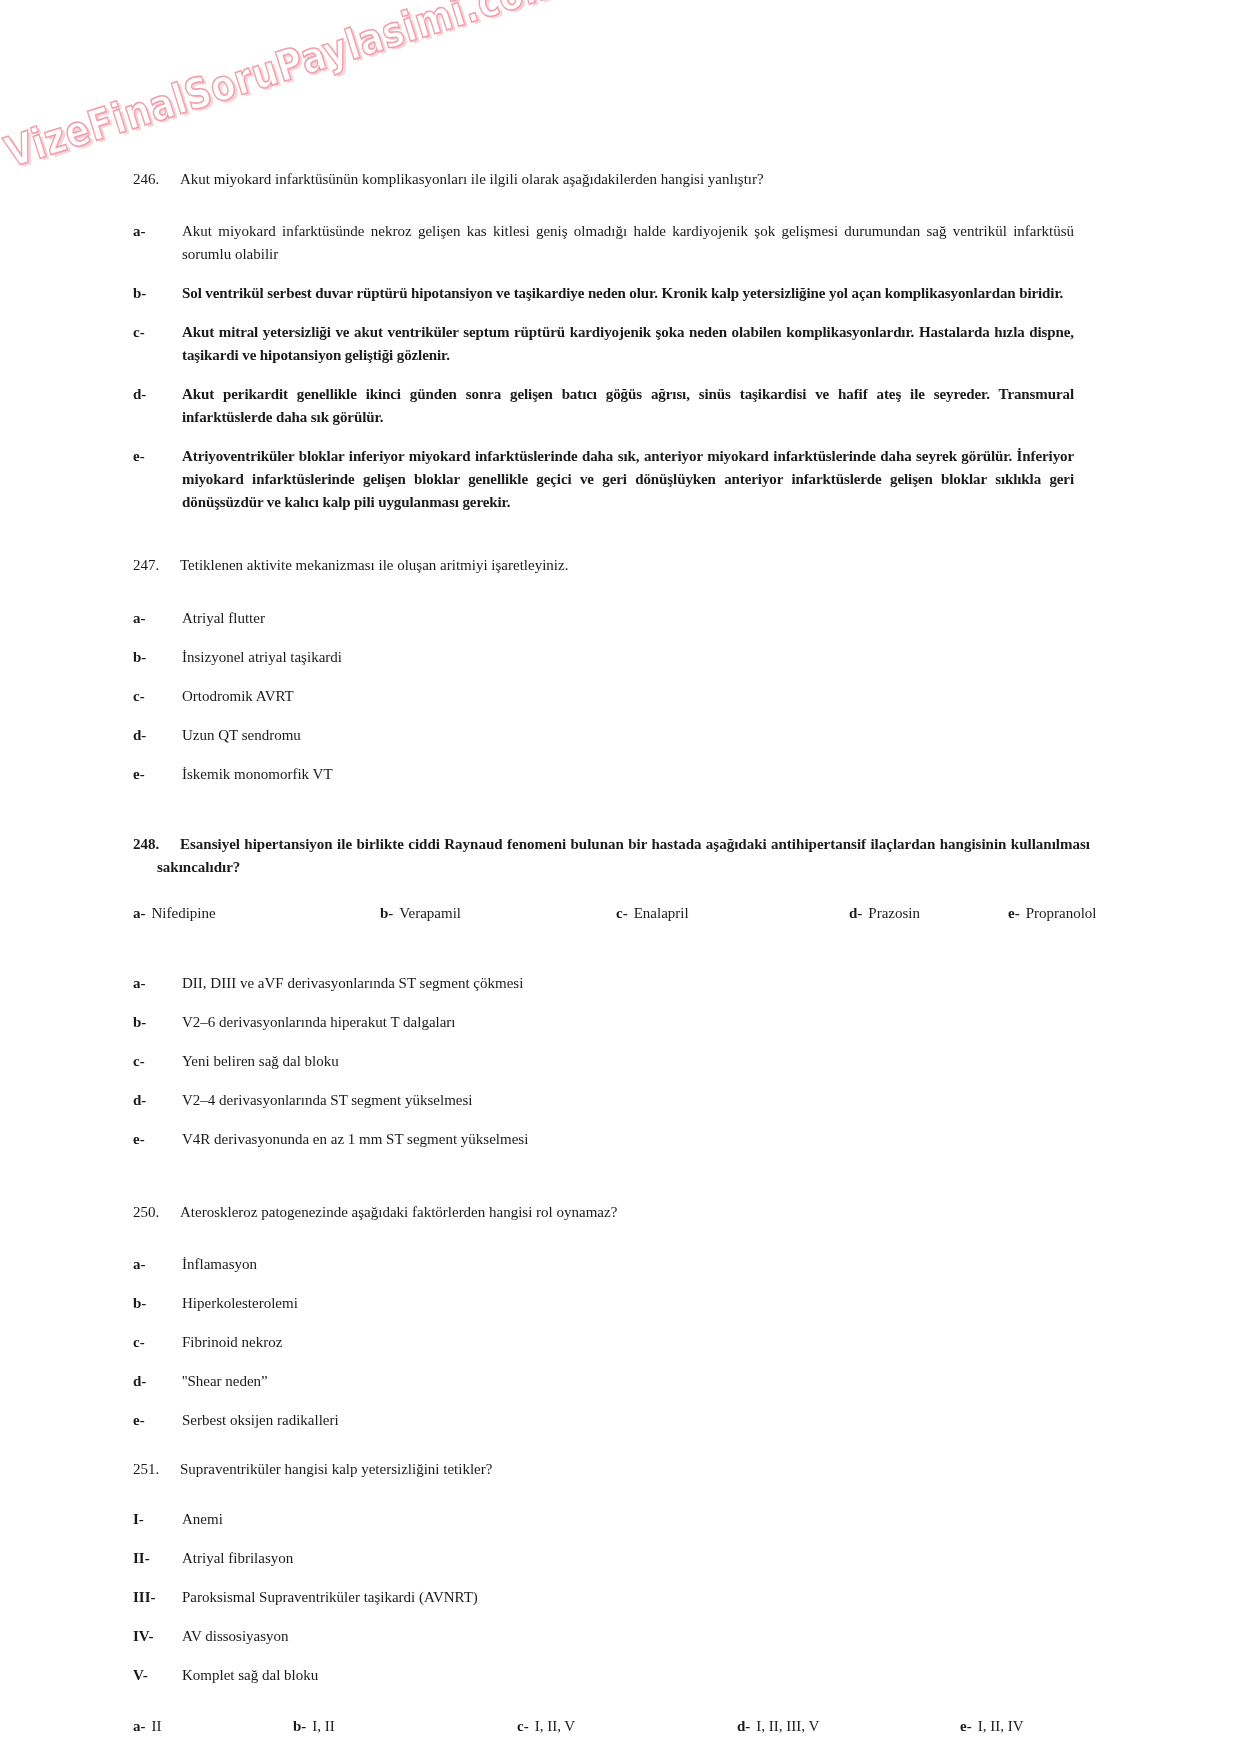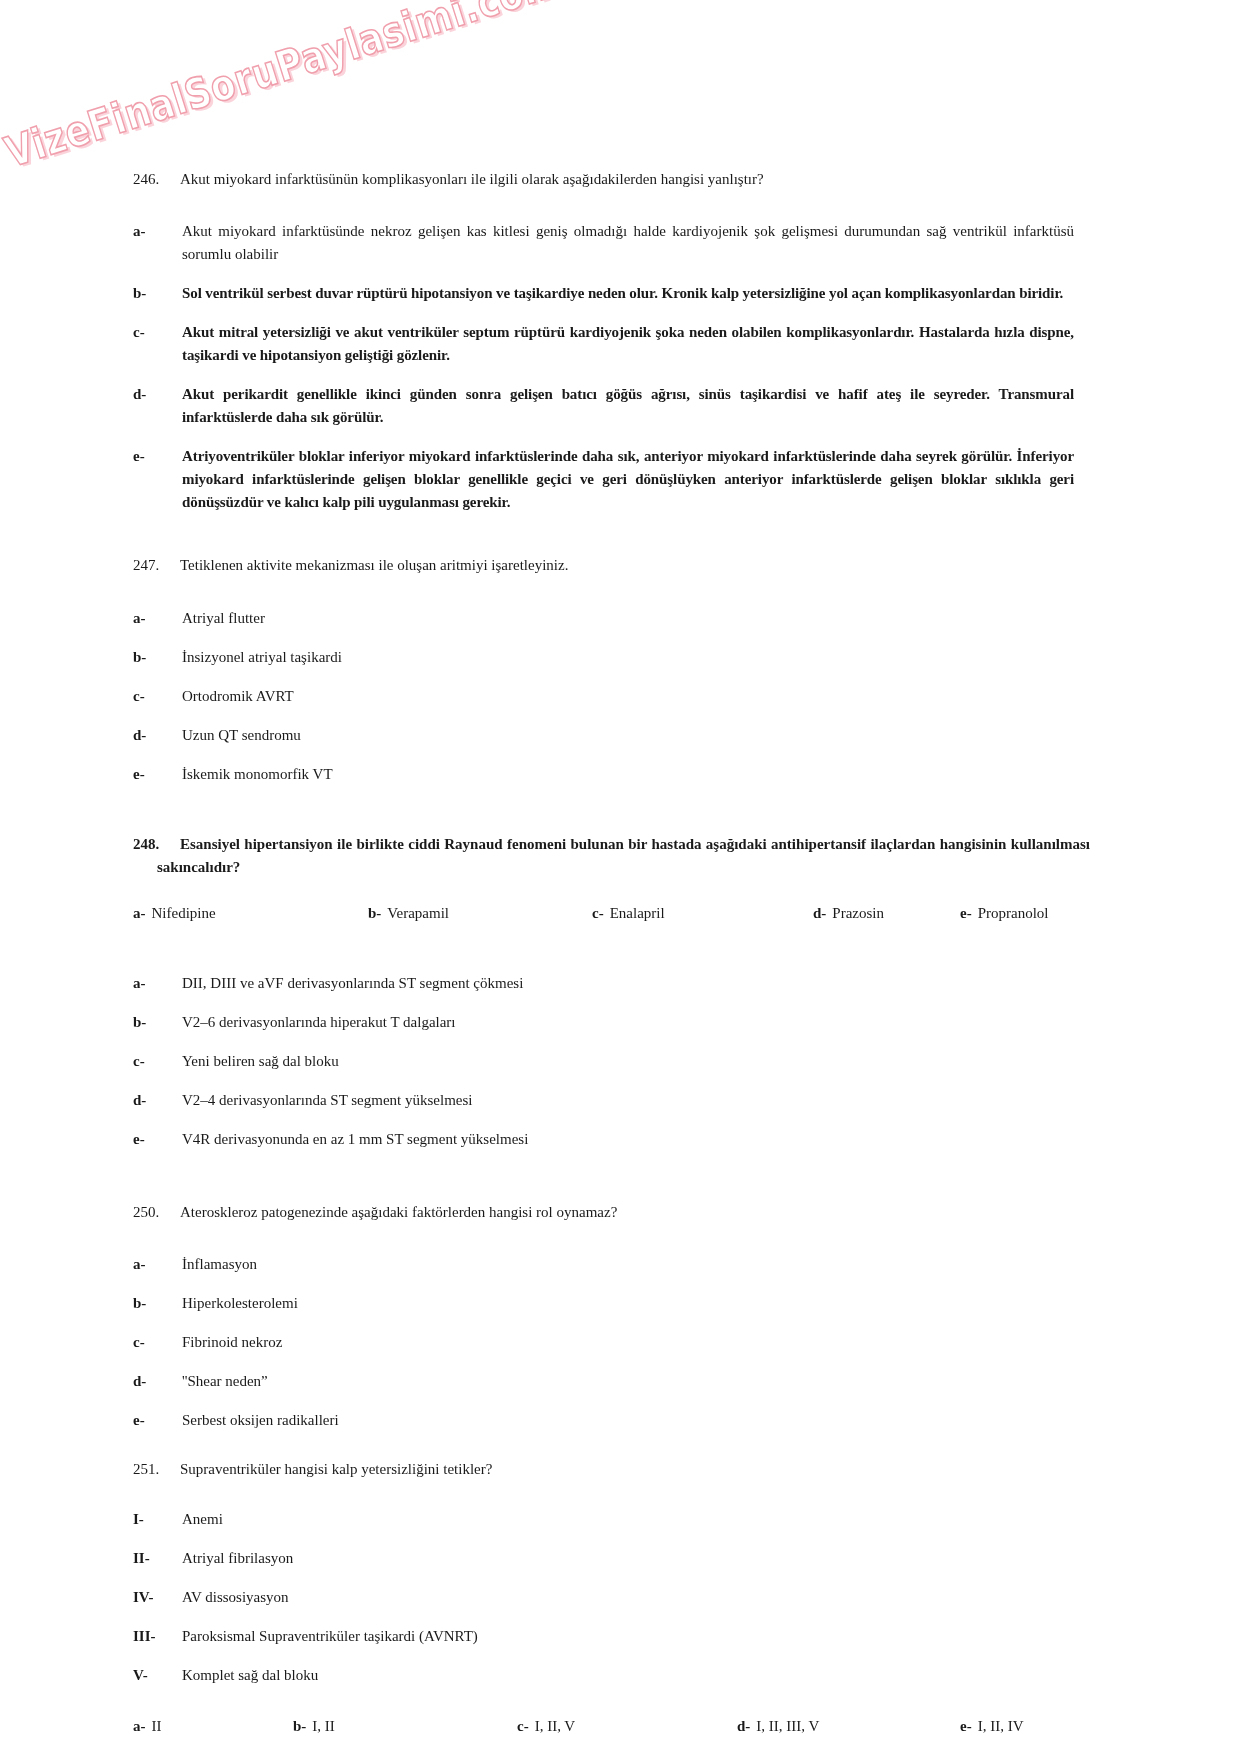--- a/index.html
+++ b/index.html
@@ -55,21 +55,21 @@
 
   
   .qidx-0 .options{margin-top:29px;}
   .qidx-1{margin-top:40px;}  .qidx-1 .options{margin-top:30px;}
   .qidx-2{margin-top:47px;}  .qidx-2 .answer-row{margin-top:23px;}
   .qidx-3{margin-top:47px;}  .qidx-3 .options{margin-top:29px;}
   .qidx-4{margin-top:50px;}  .qidx-4 .options{margin-top:29px;}
   .qidx-5{margin-top:26px;}  .qidx-5 .items{margin-top:27px;}
                              .qidx-5 .answer-row{margin-top:28px;}
 
-  .qidx-2 .answer-row{grid-template-columns:235px 224px 221px 147px auto;}
+  .qidx-2 .answer-row{grid-template-columns:235px 224px 221px 147px auto;gap:12px;}
   .qidx-5 .answer-row{grid-template-columns:160px 224px 220px 223px auto;}
 </style>
 </head>
 <body>
 
 <div class="page">
   <div class="watermark">VizeFinalSoruPaylasimi.com</div>
 
   <div class="content">
 
@@ -202,26 +202,26 @@
         <div class="items">
           <div class="item">
             <span class="item-label">I-</span>
             <p class="opt-text">Anemi</p>
           </div>
           <div class="item">
             <span class="item-label">II-</span>
             <p class="opt-text">Atriyal fibrilasyon</p>
           </div>
           <div class="item">
+            <span class="item-label">III-</span>
+            <p class="opt-text">Paroksismal Supraventriküler taşikardi (AVNRT)</p>
+          </div>
+          <div class="item">
             <span class="item-label">IV-</span>
             <p class="opt-text">AV dissosiyasyon</p>
-          </div>
-          <div class="item">
-            <span class="item-label">III-</span>
-            <p class="opt-text">Paroksismal Supraventriküler taşikardi (AVNRT)</p>
           </div>
           <div class="item">
             <span class="item-label">V-</span>
             <p class="opt-text">Komplet sağ dal bloku</p>
           </div>
         </div>
         <div class="answer-row">
           <span class="ans-cell"><b class="ans-label">a-</b><span class="ans-value">II</span></span>
           <span class="ans-cell"><b class="ans-label">b-</b><span class="ans-value">I, II</span></span>
           <span class="ans-cell"><b class="ans-label">c-</b><span class="ans-value">I, II, V</span></span>

